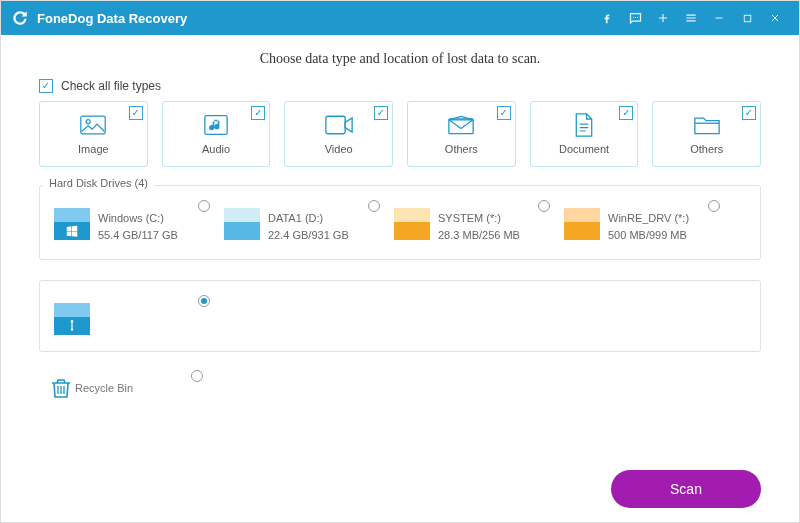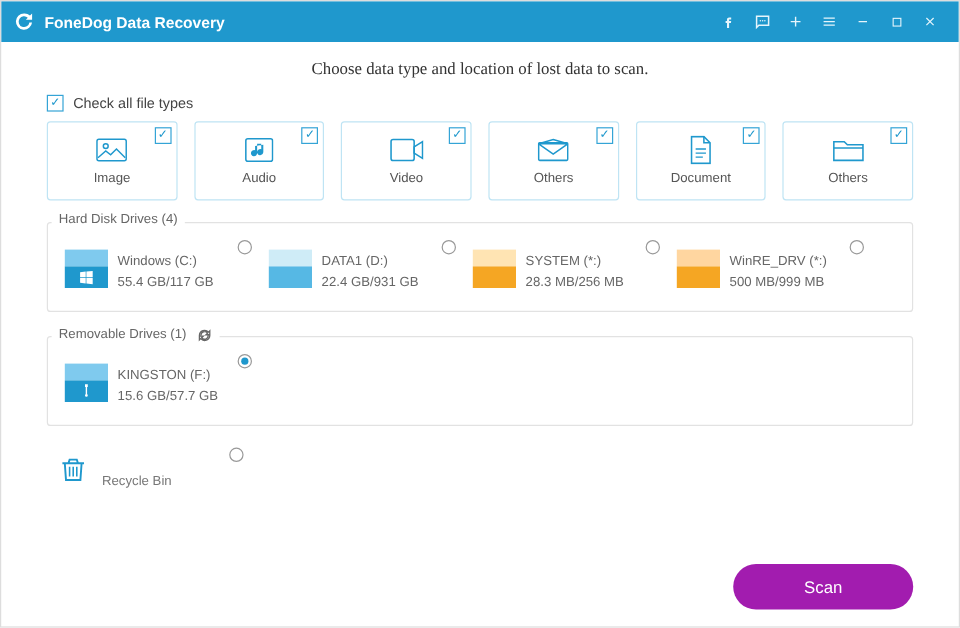--- a/index.html
+++ b/index.html
@@ -170,22 +170,21 @@
 .drive-info {
   display: flex;
   flex-direction: column;
   font-size: 11px;
   color: #666;
   line-height: 1.5;
   padding-top: 2px;
 }
 .recycle-row {
   display: flex;
-  align-items: flex-end;
-  gap: 10px;
+  align-items: flex-start;
   padding: 0 0 0 8px;
   position: relative;
   width: 170px;
 }
 .recycle-row .radio {
   position: absolute;
   top: -2px;
   right: 6px;
   width: 12px; height: 12px;
   border: 1px solid #999;
@@ -394,43 +393,31 @@
           </div>
           <div class="drive-info">
             <span>WinRE_DRV (*:)</span>
             <span>500 MB/999 MB</span>
           </div>
         </div>
       </div>
   </div>
 
   <div class="section-frame">
-    <div class="section-title-wrap">
-      <span>Removable Drives (1)</span>
-      <span class="refresh-icon">
-        <svg width="13" height="13" viewBox="0 0 24 24">
-            <path fill="none" stroke="currentColor" stroke-width="2" d="M4 12a8 8 0 0 1 14-5l2-2v6h-6l2.5-2.5A5.5 5.5 0 0 0 6.5 12M20 12a8 8 0 0 1-14 5l-2 2v-6h6l-2.5 2.5A5.5 5.5 0 0 0 17.5 12"></path>
-          </svg>
-      </span>
-    </div>
     <div class="drives-row" id="removable-drives-row">
         <div class="drive">
           <span class="radio selected"></span>
           <div class="drive-icon">
             <div class="bar-top" style="background:#7fcaee"></div>
             <div class="bar-bottom" style="background:#1f98cd">
               <svg width="14" height="14" viewBox="0 0 24 24">
                 <path fill="#fff" d="M10 2h4v4h-4zM11 6h2v10h-2zM8 9l3 3M16 11l-3 3M10 18a2 2 0 1 0 4 0 2 2 0 0 0-4 0z"></path>
               </svg>
             </div>
           </div>
-          <div class="drive-info">
-            <span>KINGSTON (F:)</span>
-            <span>15.6 GB/57.7 GB</span>
-          </div>
         </div>
       </div>
   </div>
 
   <div class="recycle-row">
     <span class="radio"></span>
     <span class="recycle-icon">
       <svg width="24" height="28" viewBox="0 0 24 24">
           <path fill="none" stroke="#1f98cd" stroke-width="1.6" d="M5 7h14l-1 14H6L5 7zm4-3h6l1 3H8l1-3zM3 7h18"></path>
           <path stroke="#1f98cd" stroke-width="1.3" d="M9 10v8M12 10v8M15 10v8"></path>

